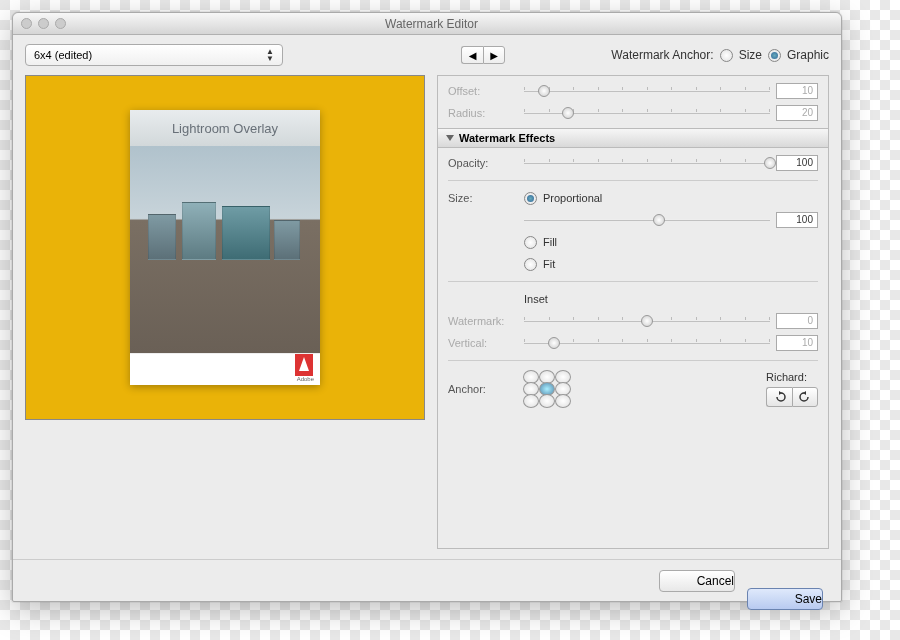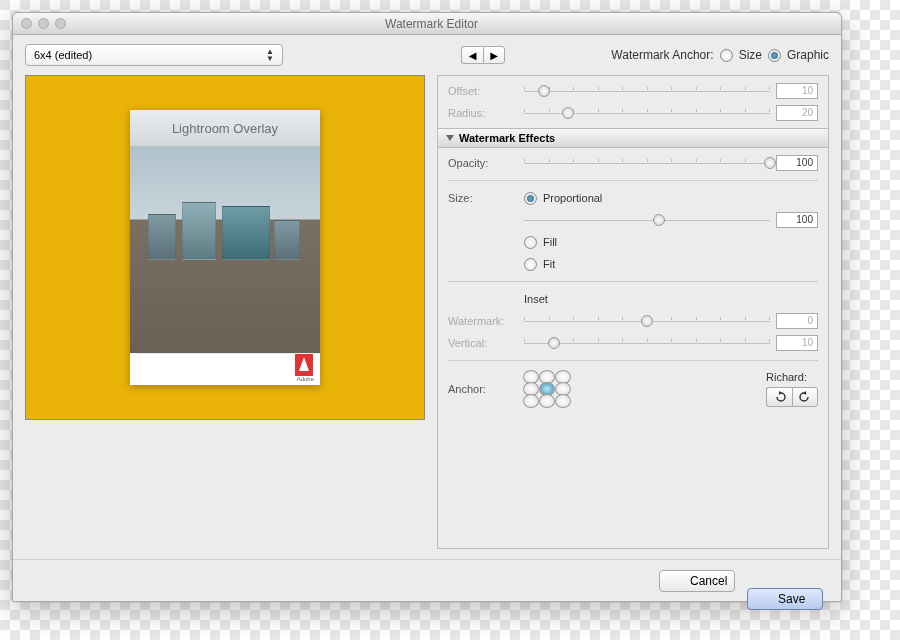--- a/index.html
+++ b/index.html
@@ -43,21 +43,21 @@
 .slider .thumb { position:absolute; top:0; width:12px; height:12px; border-radius:50%; background:radial-gradient(#fff,#ccc); border:1px solid #999; transform:translateX(-50%); }
 .valbox { width:42px; height:16px; border:1px solid #aaa; background:#fff; font-size:10px; text-align:right; padding:1px 4px; }
 .section-hdr { background: linear-gradient(#f6f6f6,#d9d9d9); border-top:1px solid #bbb; border-bottom:1px solid #bbb; height:20px; display:flex; align-items:center; padding:0 8px; font-size:11px; font-weight:bold; gap:5px; }
 .tri { width:0; height:0; border-left:4px solid transparent; border-right:4px solid transparent; border-top:6px solid #666; }
 .hr { height:1px; background:#ccc; margin:6px 0; }
 .anchor-grid { display:grid; grid-template-columns: repeat(3, 16px); gap:0; }
 .anchor-grid .cell { width:16px; height:14px; border:1px solid #999; background:radial-gradient(#fff,#ddd); border-radius:50%; margin:-1px; }
 .anchor-grid .cell.sel { background: radial-gradient(#aef,#58a); }
 .rotbtn { width:26px; height:20px; background:linear-gradient(#fff,#e5e5e5); border:1px solid #aaa; display:inline-flex; align-items:center; justify-content:center; }
 .footer { height:42px; border-top:1px solid #ccc; display:flex; align-items:center; justify-content:flex-end; gap:12px; padding:0 18px; }
-.btn { width:76px; height:22px; background:linear-gradient(#fff,#e8e8e8); border:1px solid #aaa; border-radius:4px; font-size:12px; display:flex; align-items:center; justify-content:flex-start;padding-left:30px; }
+.btn { width:76px; height:22px; background:linear-gradient(#fff,#e8e8e8); border:1px solid #aaa; border-radius:4px; font-size:12px; display:flex; align-items:center; justify-content:flex-end;padding-left:30px; }
 .btn.primary { background:linear-gradient(#dfe9fb,#b8caf0); border-color:#6a83b0;margin-top:36px; }
 </style>
 </head>
 <body>
 
 <div class="window">
   <div class="titlebar">
     <div class="traffic">
       <div class="tl"></div>
       <div class="tl"></div>

